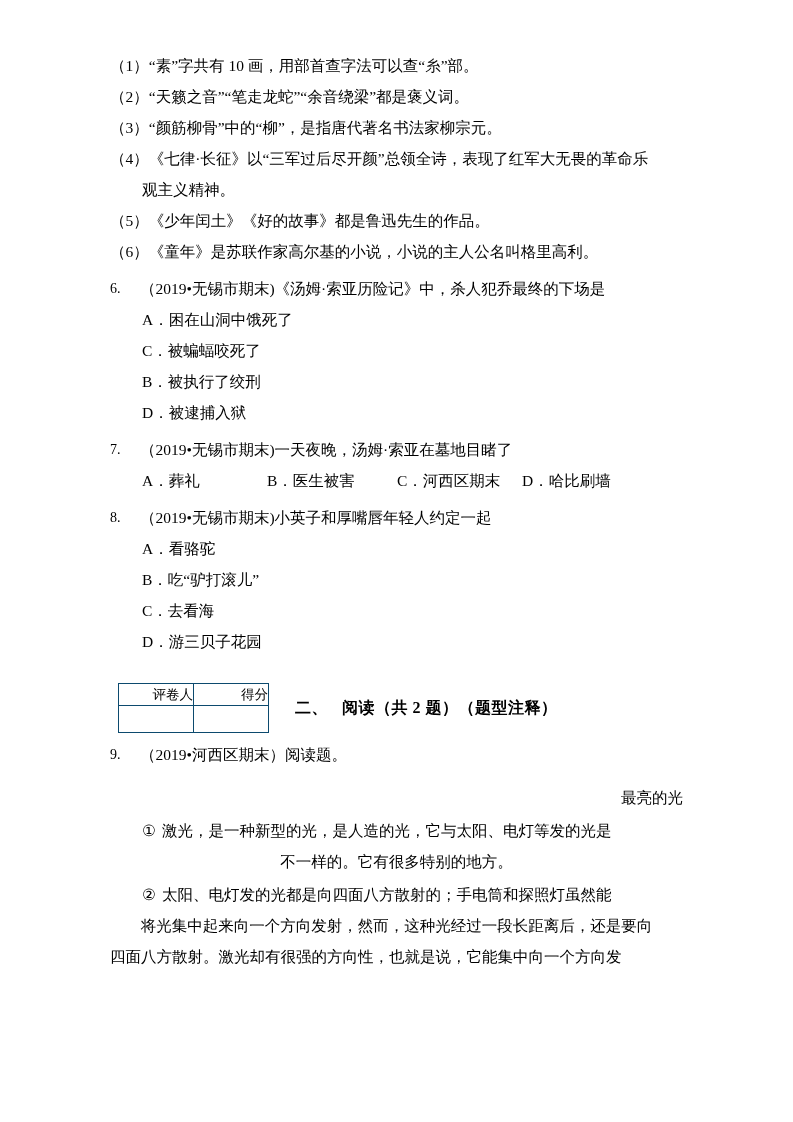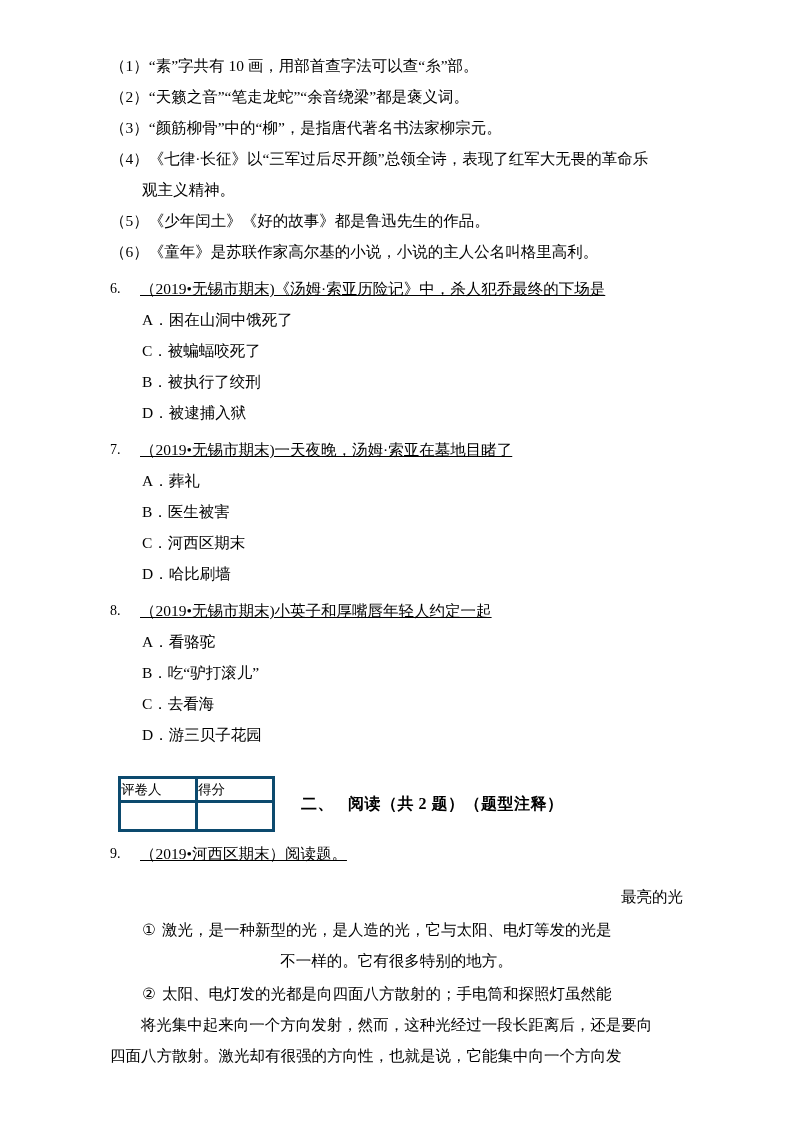--- a/index.html
+++ b/index.html
@@ -36,57 +36,55 @@
     display: flex;
     align-items: flex-start;
   }
   .q-num {
     width: 30px;
     flex: 0 0 30px;
     font-size: 14px;
   }
   .q-text {
     flex: 1 1 auto;
-    text-decoration: underline;
   }
   .opt {
     font-size: 15.5px;
     line-height: 31px;
     padding-left: 32px;
   }
   .opts-row {
     font-size: 15.5px;
     line-height: 31px;
     padding-left: 32px;
     display: flex;
-    flex-direction: column;
   }
   .opts-row .o {
     white-space: nowrap;
   }
   .opts-row .o1 { width: 125px; }
   .opts-row .o2 { width: 130px; }
   .opts-row .o3 { width: 125px; }
 
   
   .section-row {
     display: flex;
     align-items: center;
     margin-top: 26px;
     margin-bottom: 6px;
   }
   .score-table {
     border-collapse: collapse;
     margin-left: 8px;
   }
   .score-table td {
-    border: 3px solid #0c4a6e;
+    border: 1px solid #0c4a6e;
     width: 74px;
     height: 21px;
-    text-align: left;
+    text-align: right;
     font-size: 13.5px;
     line-height: 21px;
     padding: 0;
   }
   .score-table td.blank {
     height: 26px;
   }
   .section-title {
     font-size: 16px;
     font-weight: bold;

